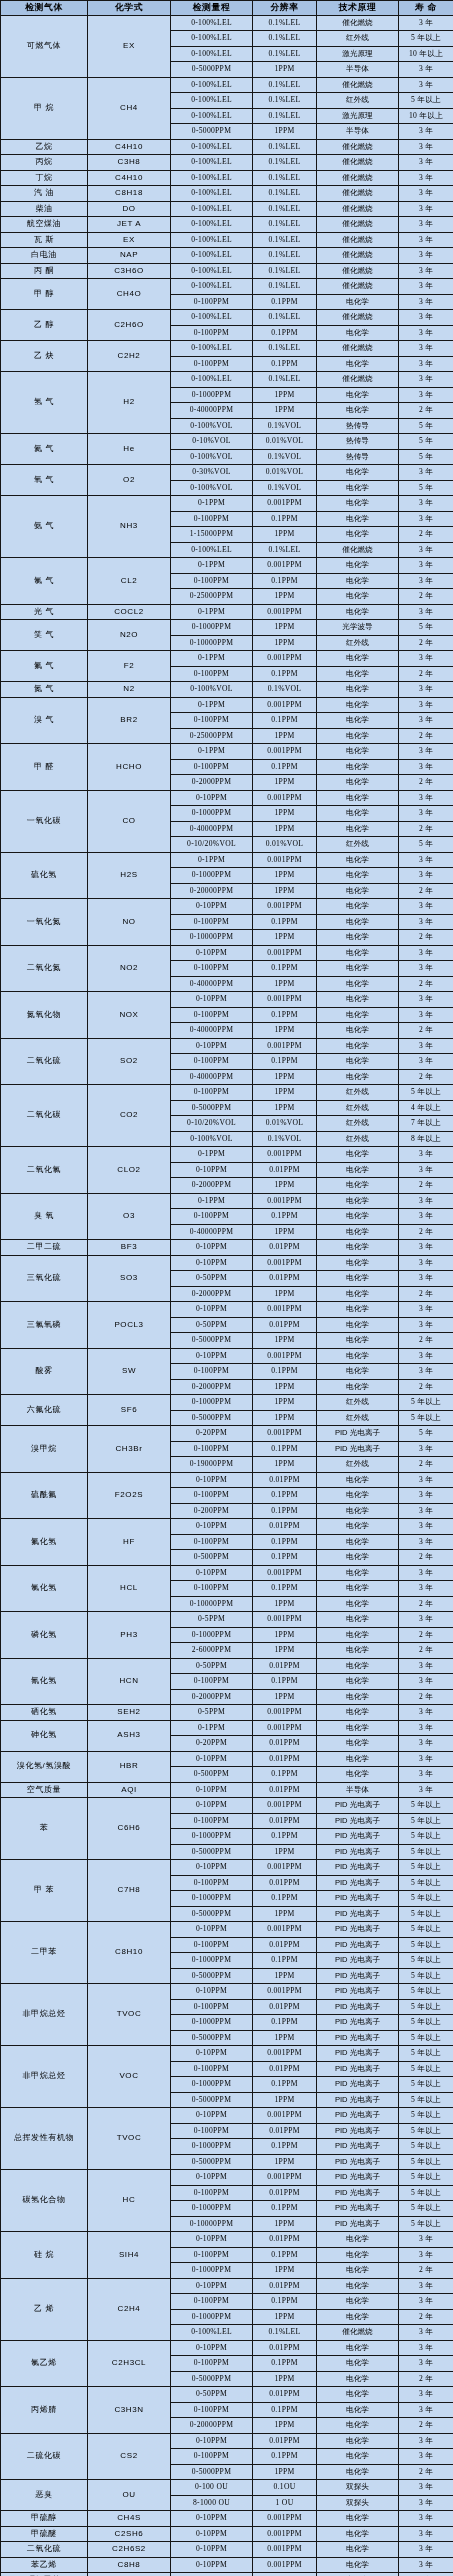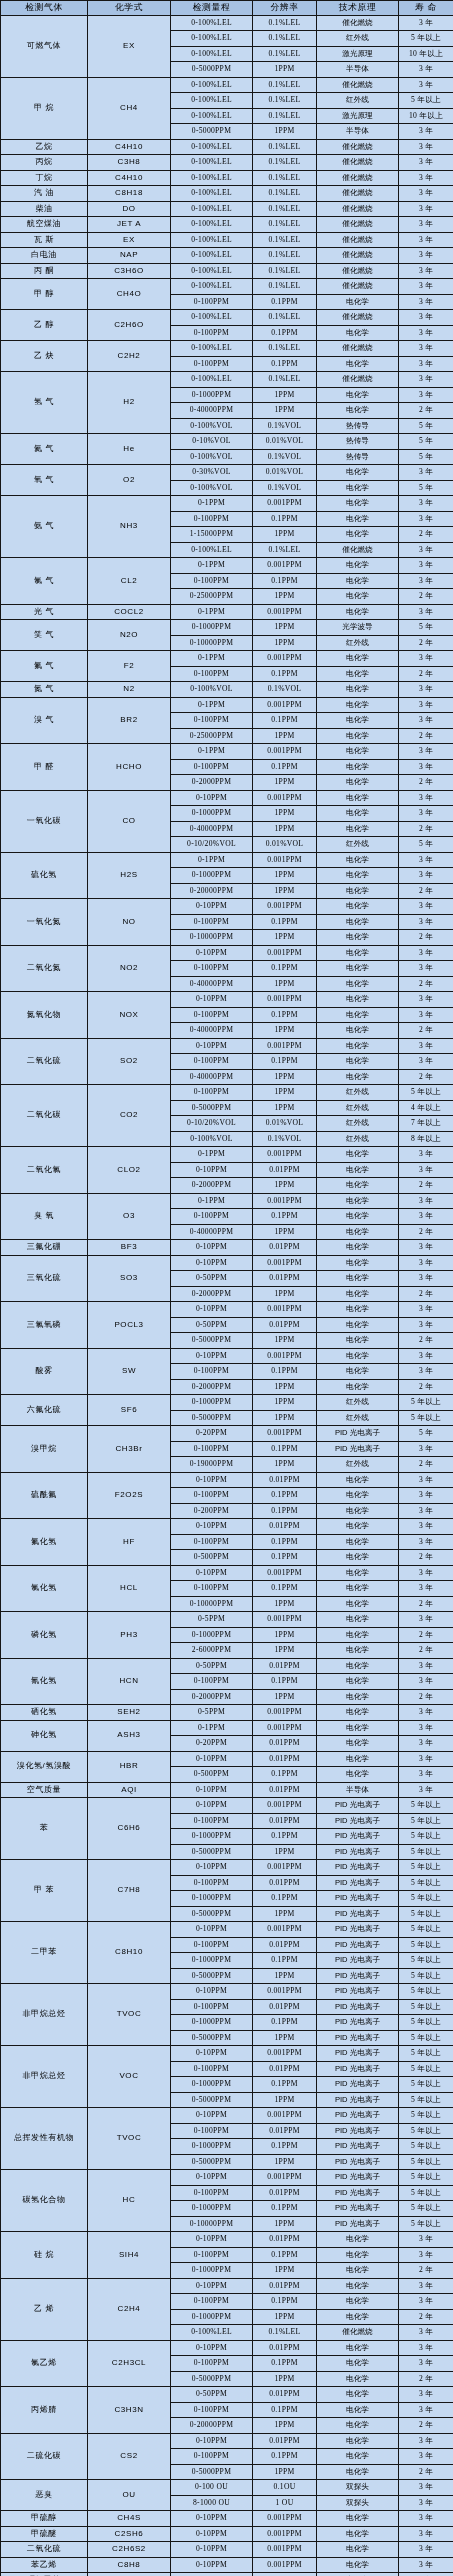--- a/index.html
+++ b/index.html
@@ -29,21 +29,21 @@
     color:var(--text);
     text-align:center;
     vertical-align:middle;
     padding:0 1.2px;
     overflow:hidden;
     white-space:nowrap;
   }
   thead th{
     background:var(--header-bg);
     font-family:"Liberation Sans","DejaVu Sans",sans-serif;
-    font-weight:normal;
+    font-weight:bold;
     font-size:8.8px;
     height:13.5px;
     letter-spacing:0.6px;
   }
   tbody td{
     font-size:7.6px;
     height:14.5px;
     line-height:1.05;
   }
   td.gas-name,td.formula{
@@ -618,21 +618,21 @@
         <td class="principle">电化学</td>
         <td class="lifespan">3 年</td>
       </tr>
       <tr>
         <td class="range">0-40000PPM</td>
         <td class="resolution">1PPM</td>
         <td class="principle">电化学</td>
         <td class="lifespan">2 年</td>
       </tr>
       <tr>
-        <td class="gas-name" rowspan="1">三氟化硼</td>
+        <td class="gas-name" rowspan="1">二甲二硫</td>
         <td class="formula" rowspan="1">BF3</td>
         <td class="range">0-10PPM</td>
         <td class="resolution">0.01PPM</td>
         <td class="principle">电化学</td>
         <td class="lifespan">3 年</td>
       </tr>
       <tr>
         <td class="gas-name" rowspan="3">三氧化硫</td>
         <td class="formula" rowspan="3">SO3</td>
         <td class="range">0-10PPM</td>

